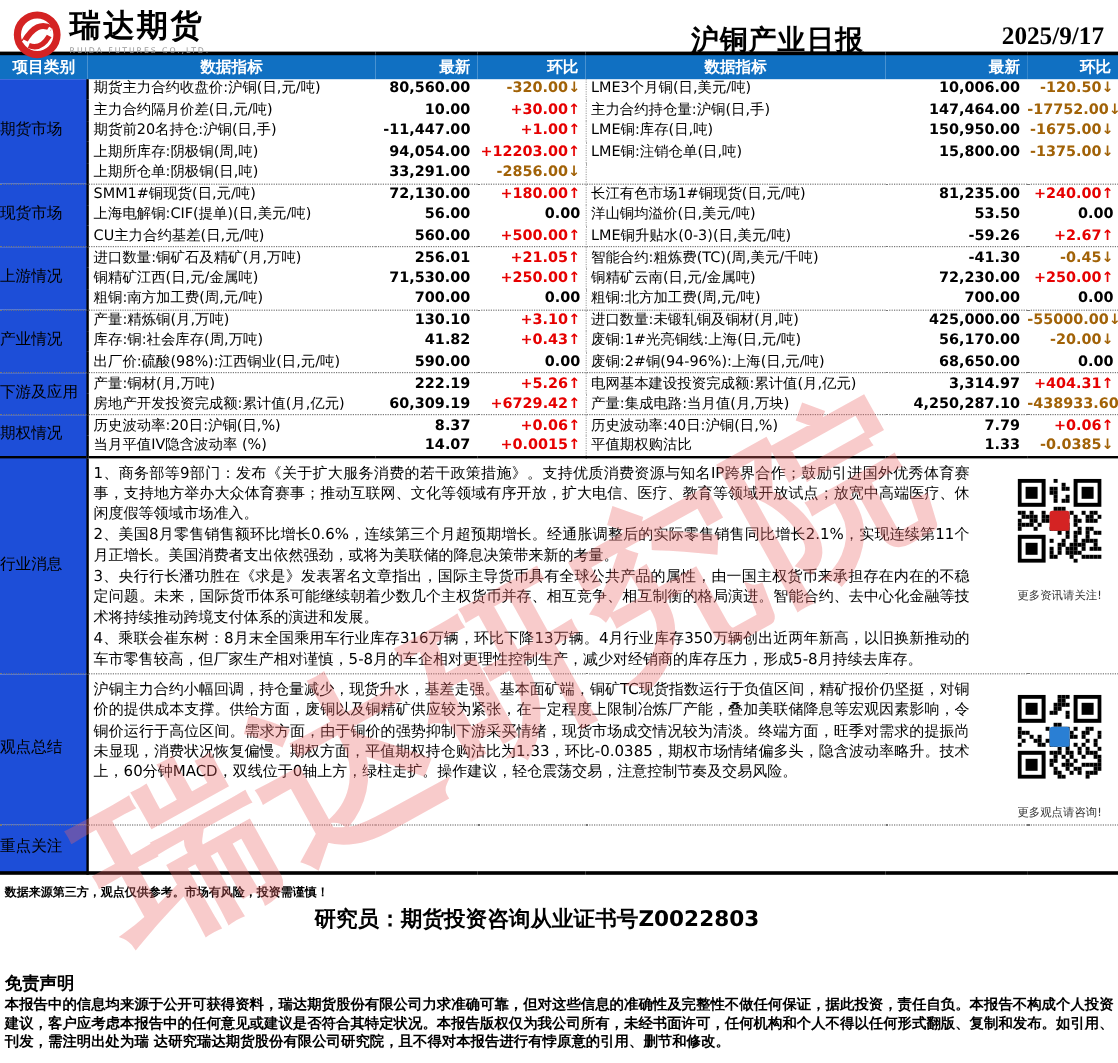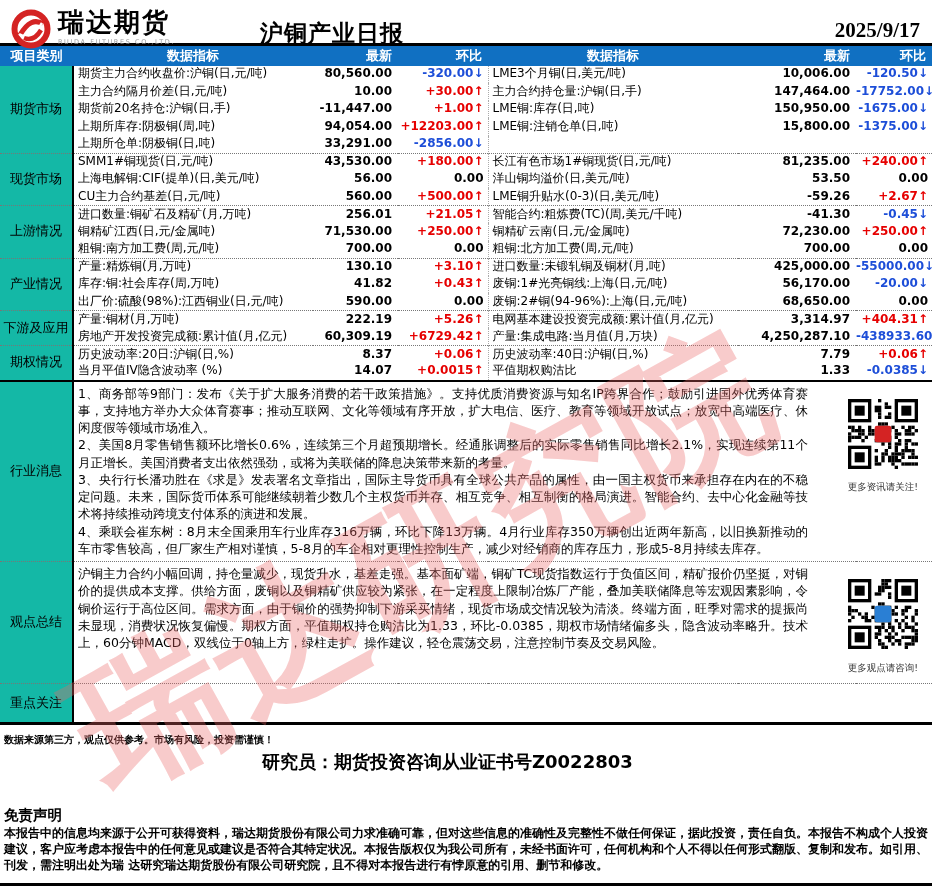--- a/index.html
+++ b/index.html
@@ -7,53 +7,53 @@
   body {
     width:932px; height:886px; position:relative; overflow:hidden;
     font-family:"DejaVu Sans","Liberation Sans",sans-serif; color:#000;
   }
   
   .pagehead { display:flex; align-items:flex-start; padding:8px 12px 4px 10px; height:43px; }
   .brand { display:flex; align-items:flex-start; width:250px; }
   .brand-txt { margin-left:6px; }
   .brand-name { font-size:26px; font-weight:bold; letter-spacing:2px; line-height:1.1; }
   .brand-sub { font-size:6.5px; color:#999; letter-spacing:1.6px; margin-top:1px; }
-  .report-title { flex:1; text-align:left; font-size:23px; font-weight:bold; padding-top:10px; letter-spacing:1px;text-decoration:underline; }
+  .report-title { flex:1; text-align:right; font-size:23px; font-weight:bold; padding-top:10px; letter-spacing:1px;text-decoration:underline; }
   .report-date { width:200px; text-align:right; font-size:21px; font-weight:bold; padding-top:10px; font-family:Liberation Serif, serif; }
   
   .watermark {
     position:absolute; left:30px; top:430px; width:900px; z-index:6;
     font-size:150px; font-weight:bold; color:rgba(234,104,104,0.34);
     transform:rotate(-29deg); transform-origin:50% 50%;
     letter-spacing:4px; pointer-events:none; white-space:nowrap;
   }
   
   table.report { width:932px; border-collapse:collapse; table-layout:fixed;
     border-top:3px solid #000; border-bottom:3px solid #000; font-size:12px; }
   thead th { background:#1070C2; color:#fff; font-size:13px; font-weight:bold; height:21px; padding:0 6px; }
   thead th.h-right { text-align:right; }
   td { vertical-align:middle; line-height:1.15; }
   tr.datarow { height:17.5px; }
-  td.cat { text-align:center; font-size:13px; border-right:2px solid #000; background:#14b8a6; }
+  td.cat { font-size:13px; border-right:2px solid #000; background:#1d4ed8; }
   td.ind { text-align:left; padding:0 2px 0 4px; font-size:12px; overflow:hidden; white-space:nowrap; }
   td.ind2 { border-left:1px dotted #aaa; }
   td.val { text-align:right; font-weight:bold; padding-right:6px; white-space:nowrap; }
   td.chg { text-align:right; font-weight:bold; padding-right:4px; white-space:nowrap; }
   td.chg.pos { color:#e60000; }
-  td.chg.neg { color:#1d4ed8; }
+  td.chg.neg { color:#a16207; }
   tbody.sec tr:first-child td { border-top:1px dotted #777; }
   tbody.first tr:first-child td { border-top:none; }
   tbody.heavy tr:first-child td { border-top:2.5px solid #000; }
   
   td.txtcell { vertical-align:top; padding:3px 4px 3px 4px; }
   .txtwrap { display:flex; align-items:flex-start;gap:24px; }
   .txt { flex:1; font-size:12.5px; line-height:1.38; text-align:justify; white-space:pre-line; padding-right:6px; }
   .qrcol { width:90px; flex:0 0 90px; text-align:center; padding-top:14px; }
   .qrcol .qr { display:inline-block; width:70px; height:70px; }
-  .qr-cap { font-size:9.5px; color:#333; margin-top:10px; white-space:nowrap; }
+  .qr-cap { font-size:9.5px; color:#333; margin-top:20px; white-space:nowrap; }
   .h-news { height:181px; }
   .h-view { height:122px; }
   .h-focus { height:40px; }
   
   .src-note { font-size:10px; font-weight:bold; padding:8px 4px 0 4px; }
   .researcher { font-size:18px; font-weight:bold; margin-top:3px; padding-left:262px; display:flex; }
   .disclaimer { margin-top:32px; padding:0 4px 10px 4px; border-bottom:3px solid #000; }
   .disc-title { font-size:14.5px; font-weight:bold; margin-bottom:1px; }
   .disc-text { font-size:12px; font-weight:bold; line-height:1.32; text-align:justify; }
   .logo-svg { display:block; }
@@ -143,21 +143,21 @@
       <td class="ind ind2"></td>
       <td class="val"></td>
       <td class="chg"></td>
     </tr>
   </tbody>
 
   <tbody class="sec">
     <tr class="datarow">
       <td class="cat" rowspan="3">现货市场</td>
       <td class="ind">SMM1#铜现货(日,元/吨)</td>
-      <td class="val">43,530.00</td>
+      <td class="val">72,130.00</td>
       <td class="chg pos">+180.00↑</td>
       <td class="ind ind2">长江有色市场1#铜现货(日,元/吨)</td>
       <td class="val">81,235.00</td>
       <td class="chg pos">+240.00↑</td>
     </tr>
     <tr class="datarow">
       <td class="ind">上海电解铜:CIF(提单)(日,美元/吨)</td>
       <td class="val">56.00</td>
       <td class="chg">0.00</td>
       <td class="ind ind2">洋山铜均溢价(日,美元/吨)</td>

